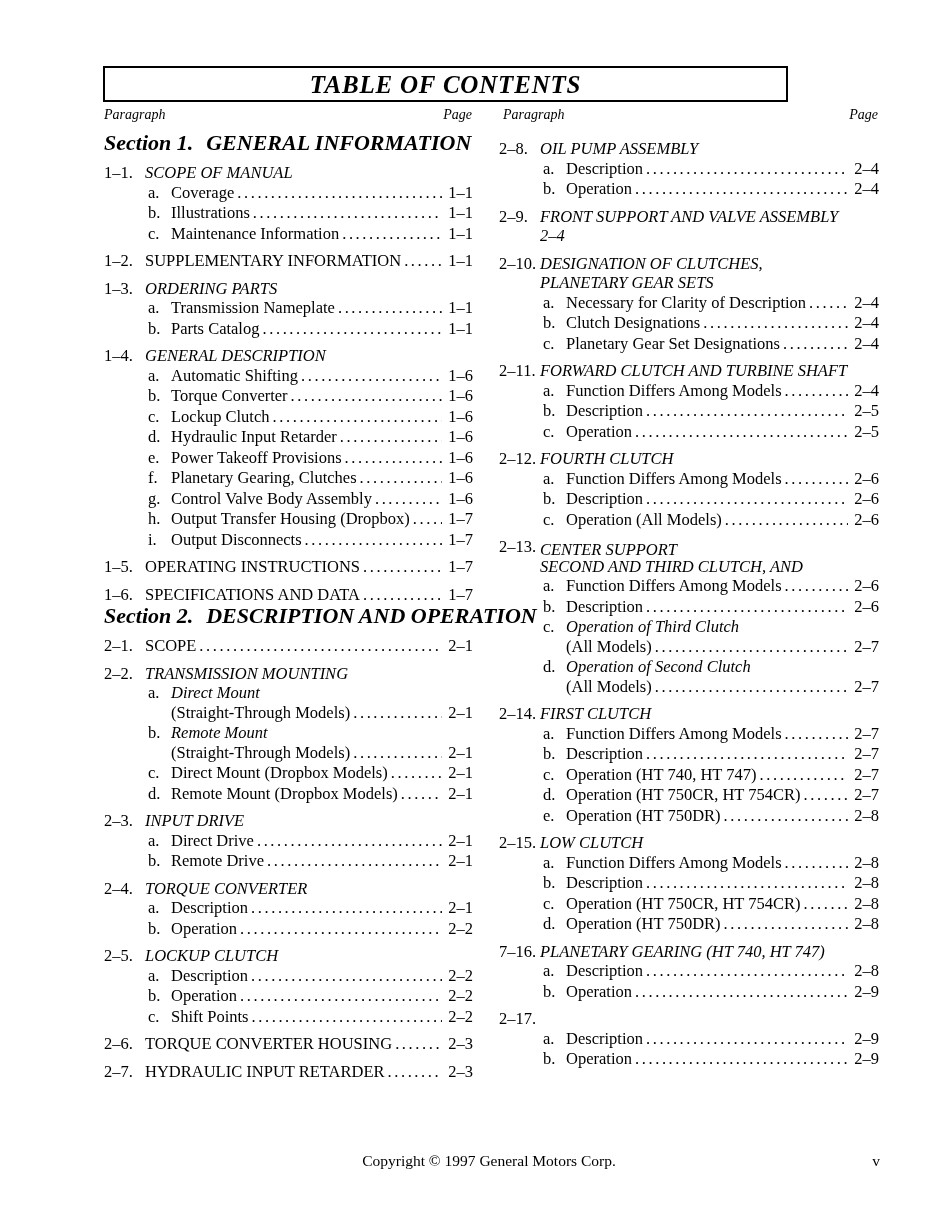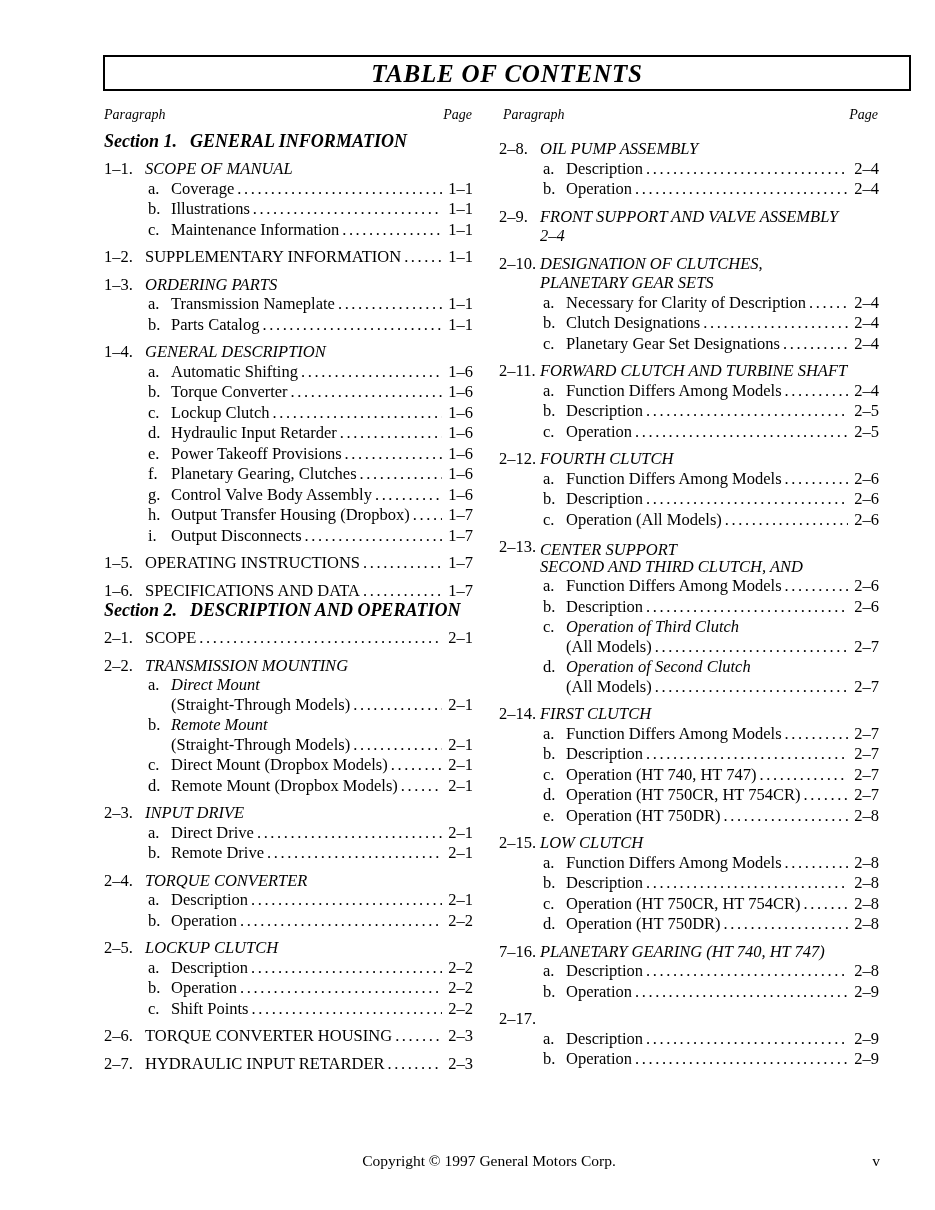--- a/index.html
+++ b/index.html
@@ -20,22 +20,22 @@
     position: absolute;
     left: 0; top: 0;
     width: 935px;
     height: 1210px;
   }
 
   
   .title-box {
     position: absolute;
     left: 103px;
-    top: 55px;
-    width: 808px;
+    top: 66px;
+    width: 685px;
     height: 36px;
     border: 2.5px solid #000;
     box-sizing: border-box;
   }
   .title-text {
     position: absolute;
     left: 0; right: 0;
     top: 50%;
     transform: translateY(-50%);
     text-align: center;
@@ -65,21 +65,21 @@
     font-size: 16.5px;
     line-height: 1.0;
   }
   .column.left  { left: 104px; width: 369px; }
   .column.right { left: 499px; width: 380px; }
 
   
   .section-head {
     font-weight: bold;
     font-style: italic;
-    font-size: 18px;
+    font-size: 22px;
     margin: 0 0 4px 0;
     padding-top: 2px;
     white-space: nowrap;
   }
   .section-head .sec-num { margin-right: 13px; }
 
   
   .entry {
     display: flex;
     align-items: flex-start;

